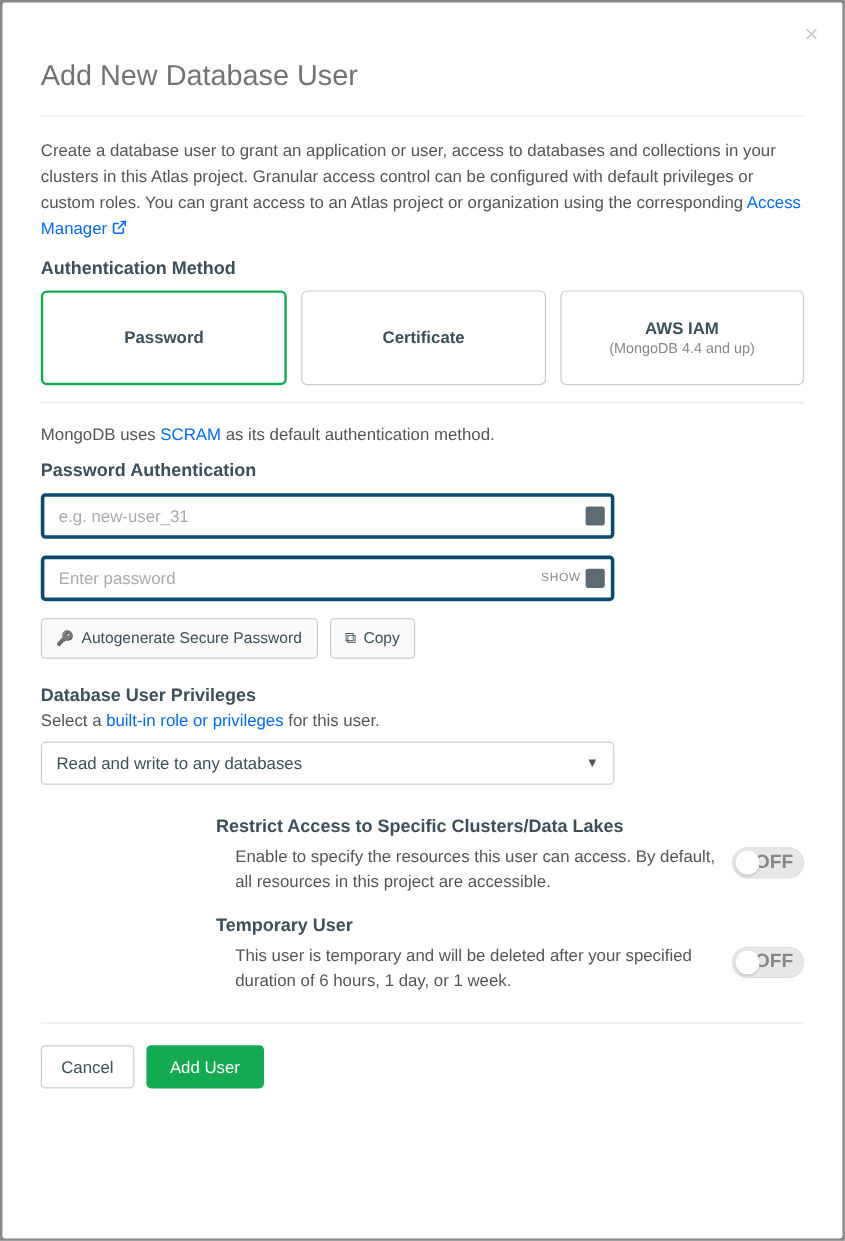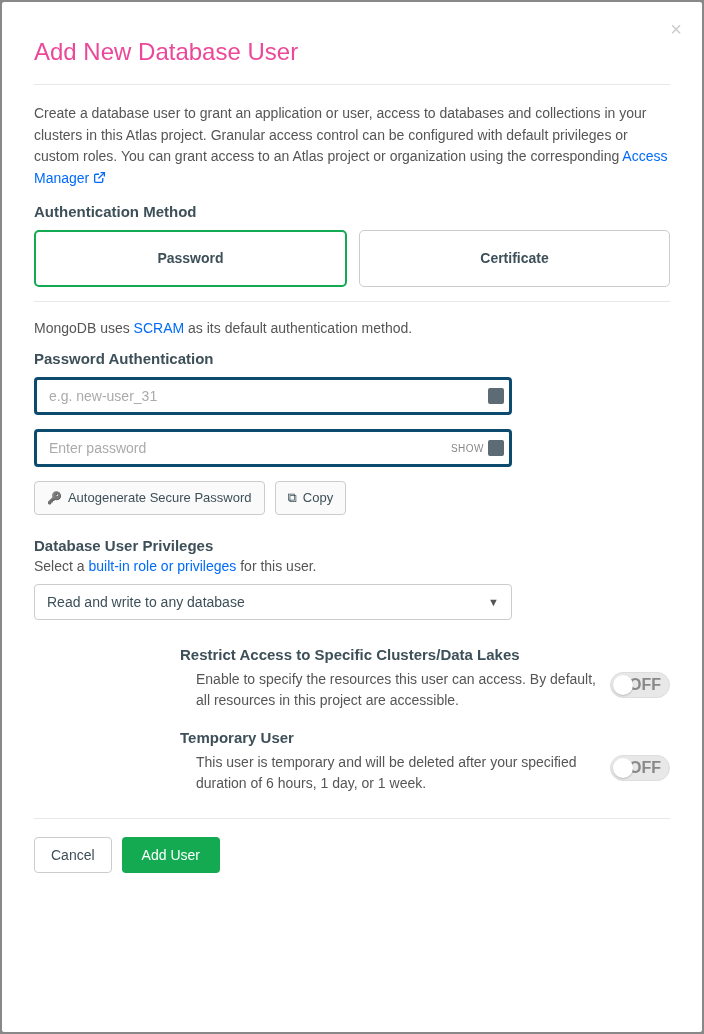--- a/index.html
+++ b/index.html
@@ -24,22 +24,22 @@
   top: 16px;
   right: 20px;
   color: #ccc;
   font-size: 20px;
   cursor: pointer;
   font-weight: 300;
 }
 h1.title {
   font-size: 24px;
   font-weight: 400;
-  color: #ec4899;
-  margin-top: 12px;
+  color: #737373;
+  margin-top: 24px;
   margin-bottom: 18px;
 }
 .hr { border: none; border-top: 1px solid #e8e8e8; margin: 14px 0 18px 0; }
 .desc {
   font-size: 14px;
   color: #555;
   line-height: 1.55;
   margin-bottom: 12px;
 }
 a.link { color: #016bf8; text-decoration: none; }
@@ -48,21 +48,21 @@
   font-size: 15px;
   font-weight: 600;
   color: #3d4f58;
   margin: 12px 0 10px 0;
 }
 .auth-methods { display: flex; gap: 12px; margin-bottom: 6px; }
 .auth-card {
   flex: 1;
   border: 1px solid #ccc;
   border-radius: 5px;
-  height: 57px;
+  height: 79px;
   display: flex;
   flex-direction: column;
   align-items: center;
   justify-content: center;
   cursor: pointer;
   font-size: 14px;
   color: #3d4f58;
   font-weight: 600;
   text-align: center;
 }
@@ -226,20 +226,24 @@
 
   <div class="section-label">Authentication Method</div>
 
   <div class="auth-methods">
     <div class="auth-card selected">
       <span>Password</span>
     </div>
     <div class="auth-card">
       <span>Certificate</span>
     </div>
+    <div class="auth-card">
+      <span>AWS IAM</span>
+      <span class="sub">(MongoDB 4.4 and up)</span>
+    </div>
   </div>
 
   <hr class="hr">
 
   <p class="note">
     <span>MongoDB uses </span><a class="link">SCRAM</a><span> as its default authentication method.</span>
   </p>
 
   <div class="section-label">Password Authentication</div>
 
@@ -263,21 +267,21 @@
       <span class="copy-icon"></span>
       <span>Copy</span>
     </button>
   </div>
 
   <div class="section-title">Database User Privileges</div>
   <p class="helper-text">
     <span>Select a </span><a class="link">built-in role or privileges</a><span> for this user.</span>
   </p>
   <div class="select">
-    <span>Read and write to any database</span>
+    <span>Read and write to any databases</span>
     <span class="caret">▼</span>
   </div>
 
   <div class="toggle-row" style="margin-top:26px;">
     <div class="left">
       <div class="section-title" style="margin-top:0;">Restrict Access to Specific Clusters/Data Lakes</div>
       <div class="desc-sm">Enable to specify the resources this user can access. By default, all resources in this project are accessible.</div>
     </div>
     <div class="toggle" style="margin-top:26px;">
       <span class="knob"></span>

